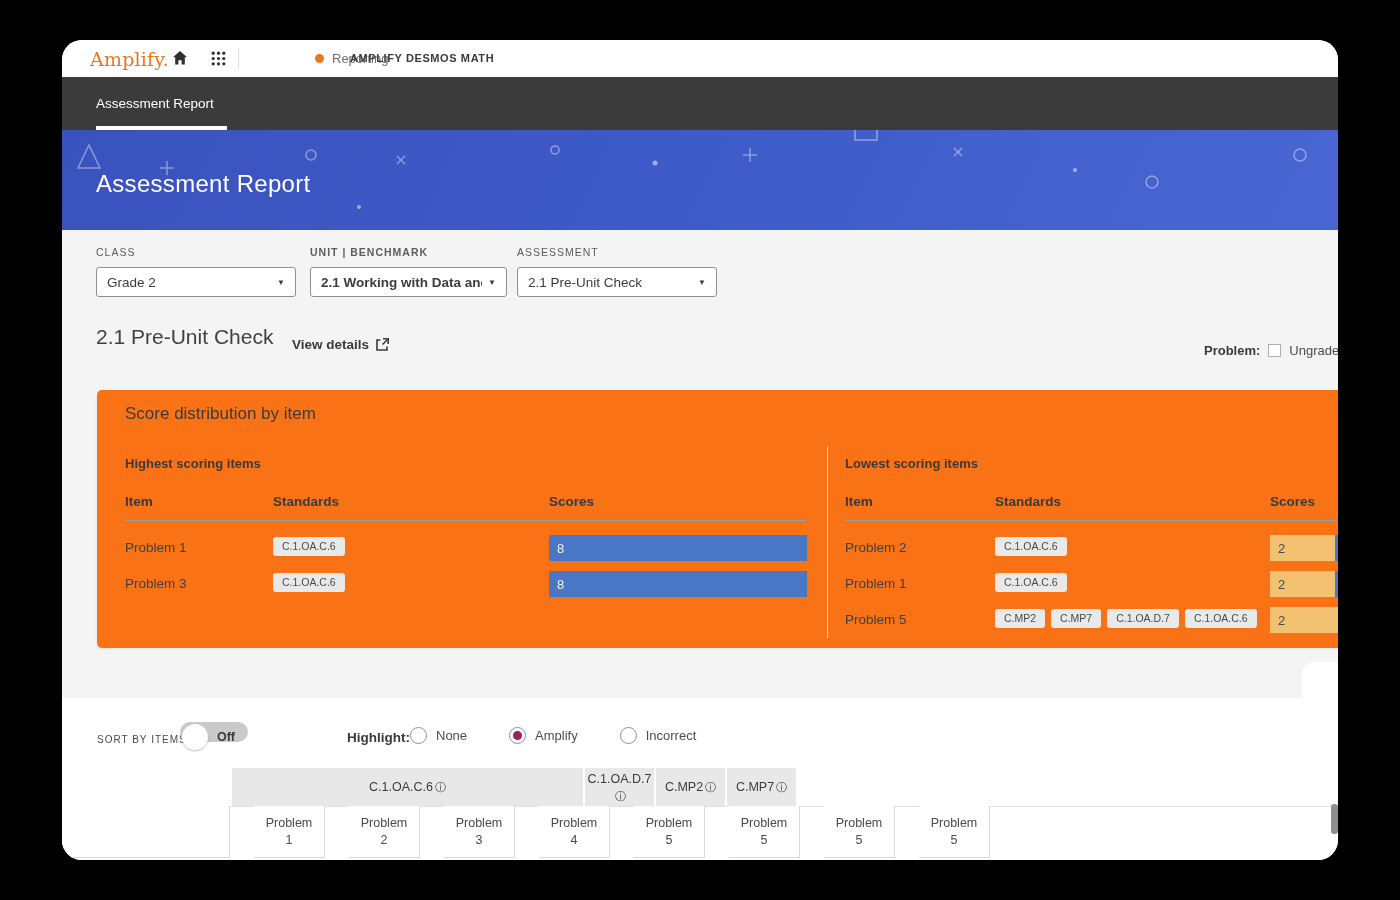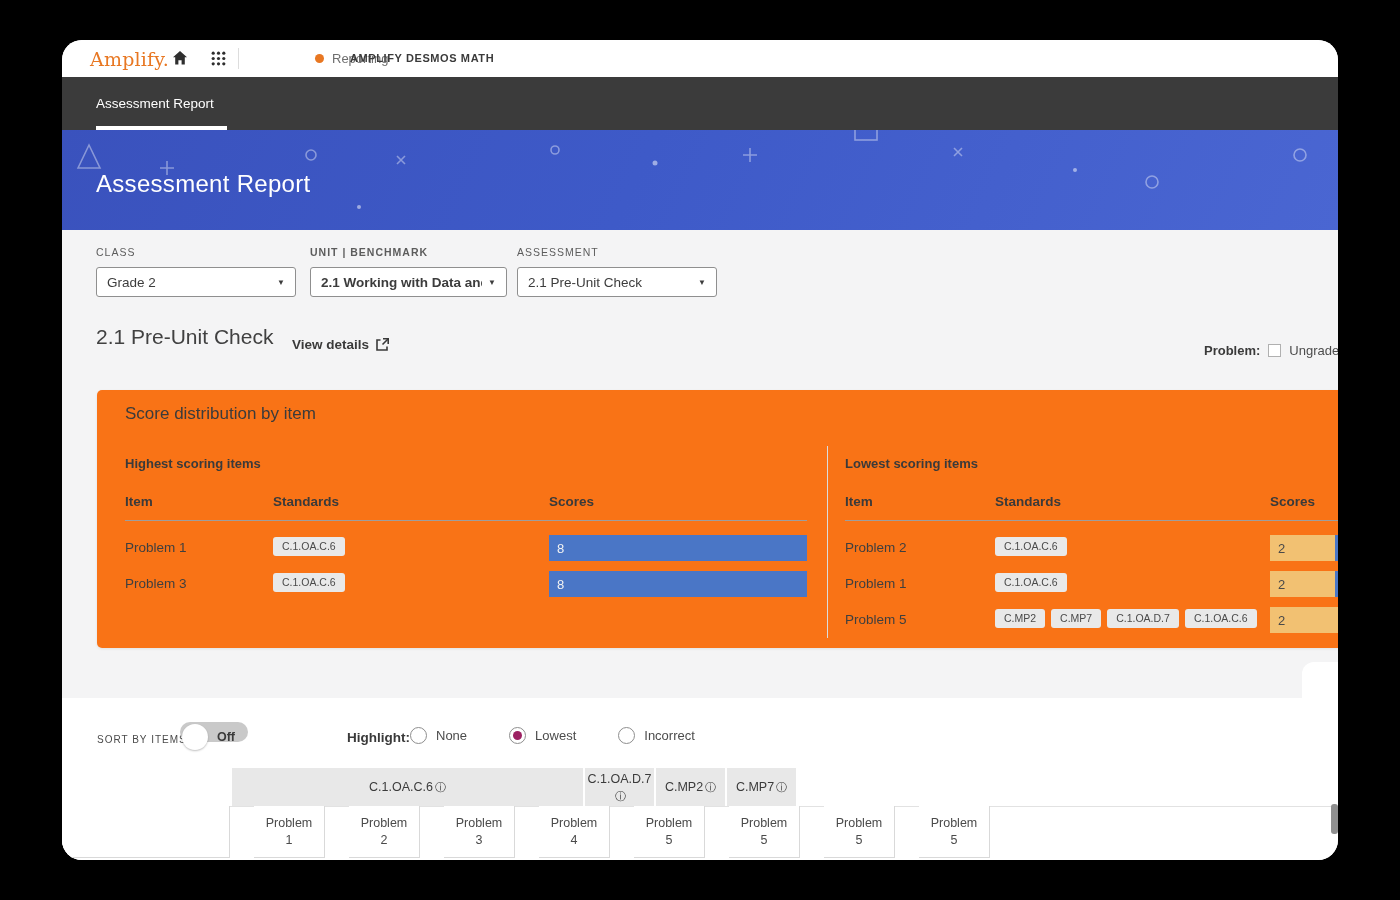--- a/index.html
+++ b/index.html
@@ -277,21 +277,21 @@
       <span class="tlabel">Off</span>
     </div>
     <span class="hl-label">Highlight:</span>
     <div class="radios">
       <label class="radio">
         <span class="rcircle"></span>
         <span>None</span>
       </label>
       <label class="radio selected">
         <span class="rcircle"></span>
-        <span>Lowest</span>
+        <span>Amplify</span>
       </label>
       <label class="radio">
         <span class="rcircle"></span>
         <span>Incorrect</span>
       </label>
     </div>
 
     <div class="matrix">
       <div class="group-row">
         <div class="gname-spacer"></div>

